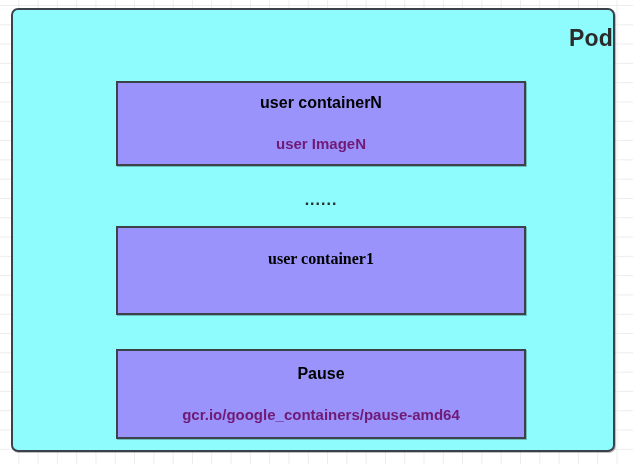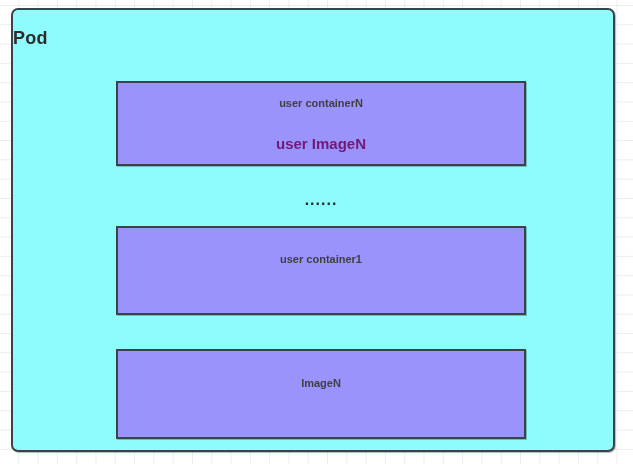--- a/index.html
+++ b/index.html
@@ -42,22 +42,22 @@
     border: 2px solid #3b4249;
     border-radius: 7px;
     box-shadow: 1px 1px 0 rgba(0,0,0,0.25);
   }
 
   #pod-title {
     position: absolute;
     left: 0;
     top: 17px;
     width: 100%;
-    text-align: left;
-    font-size: 18px;
+    text-align: right;
+    font-size: 23px;
     font-weight: bold;
     color: #2b2b2b;
     letter-spacing: 0.2px;
     line-height: 22px;
   }
 
   
   .container-box {
     position: absolute;
     left: 103px;
@@ -73,31 +73,32 @@
   }
 
   #container-box-n {
     top: 71px;
     height: 85px;
   }
 
   #container-box-1 {
     top: 216px;
     height: 89px;
+    font-family: Liberation Serif, serif;
   }
 
   #container-box-pause {
     top: 339px;
     height: 90px;
   }
 
   .box-line-title {
-    font-size: 11px;
+    font-size: 16px;
     font-weight: bold;
-    color: #404040;
+    color: #000000;
     line-height: 18px;
     margin-bottom: 23px;
     text-align: center;
   }
 
   .box-line-sub {
     font-size: 15px;
     font-weight: bold;
     color: #701a75;
     line-height: 18px;
@@ -132,16 +133,17 @@
     <div class="box-line-sub">user ImageN</div>
   </div>
 
   <div id="ellipsis-separator">......</div>
 
   <div id="container-box-1" class="container-box">
     <div class="box-line-title">user container1</div>
   </div>
 
   <div id="container-box-pause" class="container-box">
-    <div class="box-line-title">ImageN</div>
+    <div class="box-line-title">Pause</div>
+    <div class="box-line-sub">gcr.io/google_containers/pause-amd64</div>
   </div>
 
 </div>
 
 </body></html>

